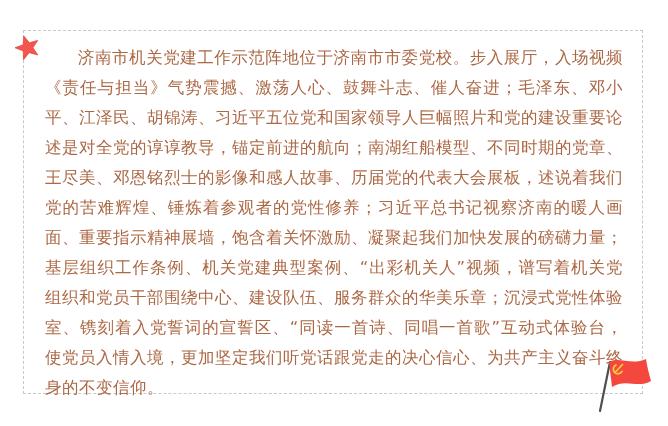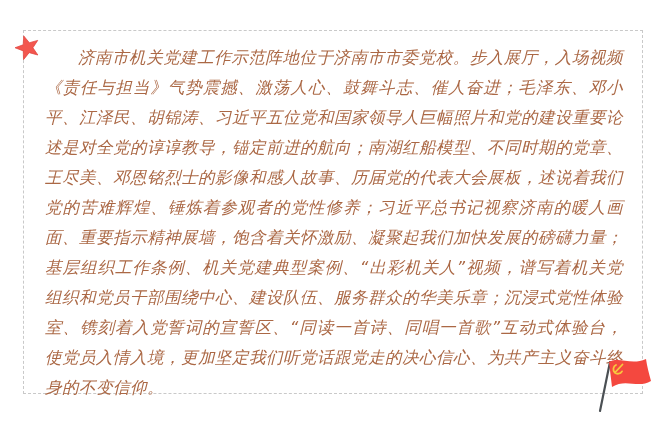--- a/index.html
+++ b/index.html
@@ -30,21 +30,20 @@
     top: 12px;
     width: 578px;
     margin: 0;
     font-size: 16.5px;
     line-height: 30px;
     letter-spacing: 0.5px;
     color: #ab6845;
     text-align: justify;
     text-justify: inter-character;
     text-indent: 2em;
-    font-style: italic;
   }
   .star-icon {
     position: absolute;
     left: 14px;
     top: 34px;
     width: 27px;
     height: 27px;
     transform: rotate(-18deg);
   }
   .flag-icon {

